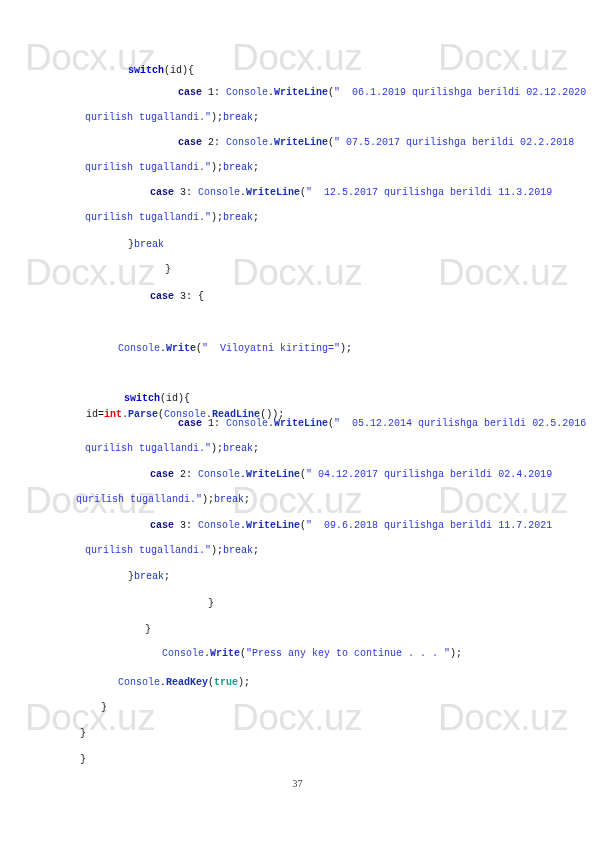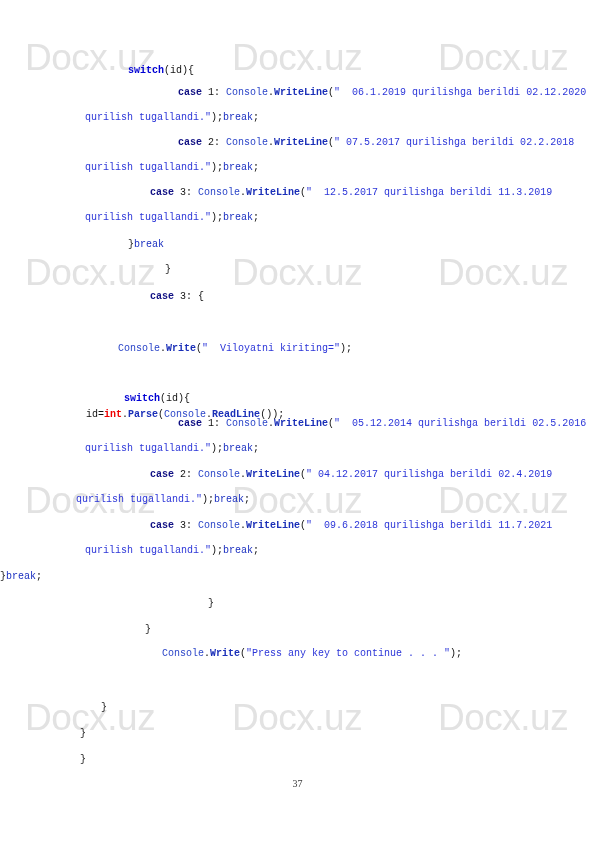--- a/index.html
+++ b/index.html
@@ -111,24 +111,25 @@
       <div class="line" style="top: 286px; padding-left: 150px;"><span class="kw-case">case</span><span class="pln"> 3: {</span></div>
       <div class="line" style="top: 338px; padding-left: 118px;"><span class="cls">Console</span><span class="pln">.</span><span class="mth">Write</span><span class="pln">(</span><span class="str">"  Viloyatni kiriting="</span><span class="pln">);</span></div>
       <div class="line" style="top: 368px; padding-left: 86px; margin-top: 36px;"><span class="pln">id=</span><span class="kw-int">int</span><span class="pln">.</span><span class="mth">Parse</span><span class="pln">(</span><span class="cls">Console</span><span class="pln">.</span><span class="mth">ReadLine</span><span class="pln">());</span></div>
       <div class="line" style="top: 388px; padding-left: 124px;"><span class="kw">switch</span><span class="pln">(id){</span></div>
       <div class="line" style="top: 413px; padding-left: 178px;"><span class="kw-case">case</span><span class="pln"> 1: </span><span class="cls">Console</span><span class="pln">.</span><span class="mth">WriteLine</span><span class="pln">(</span><span class="str">"  05.12.2014 qurilishga berildi 02.5.2016</span></div>
       <div class="line" style="top: 438px; padding-left: 85px;"><span class="str">qurilish tugallandi."</span><span class="pln">);</span><span class="brk">break</span><span class="pln">;</span></div>
       <div class="line" style="top: 464px; padding-left: 150px;"><span class="kw-case">case</span><span class="pln"> 2: </span><span class="cls">Console</span><span class="pln">.</span><span class="mth">WriteLine</span><span class="pln">(</span><span class="str">" 04.12.2017 qurilishga berildi 02.4.2019</span></div>
       <div class="line" style="top: 489px; padding-left: 76px;"><span class="str">qurilish tugallandi."</span><span class="pln">);</span><span class="brk">break</span><span class="pln">;</span></div>
       <div class="line" style="top: 515px; padding-left: 150px;"><span class="kw-case">case</span><span class="pln"> 3: </span><span class="cls">Console</span><span class="pln">.</span><span class="mth">WriteLine</span><span class="pln">(</span><span class="str">"  09.6.2018 qurilishga berildi 11.7.2021</span></div>
       <div class="line" style="top: 540px; padding-left: 85px;"><span class="str">qurilish tugallandi."</span><span class="pln">);</span><span class="brk">break</span><span class="pln">;</span></div>
-      <div class="line" style="top: 566px; "><span class="brace">}</span><span class="brk">break</span><span class="pln">;</span></div>
+      <div class="line" style="top: 566px; padding-left: 128px;"><span class="brace">}</span><span class="brk">break</span><span class="pln">;</span></div>
       <div class="line" style="top: 593px; padding-left: 208px;"><span class="brace">}</span></div>
       <div class="line" style="top: 619px; padding-left: 145px;"><span class="brace">}</span></div>
       <div class="line" style="top: 643px; padding-left: 162px;"><span class="cls">Console</span><span class="pln">.</span><span class="mth">Write</span><span class="pln">(</span><span class="str">"Press any key to continue . . . "</span><span class="pln">);</span></div>
+      <div class="line" style="top: 672px; padding-left: 118px;"><span class="cls">Console</span><span class="pln">.</span><span class="mth">ReadKey</span><span class="pln">(</span><span class="kw-true">true</span><span class="pln">);</span></div>
       <div class="line" style="top: 697px; padding-left: 101px;"><span class="brace">}</span></div>
       <div class="line" style="top: 723px; padding-left: 80px;"><span class="brace">}</span></div>
       <div class="line" style="top: 749px; padding-left: 80px;"><span class="brace">}</span></div>
     </div>
 
   <div class="page-number">37</div>
 
 </div>
 
 </body></html>

